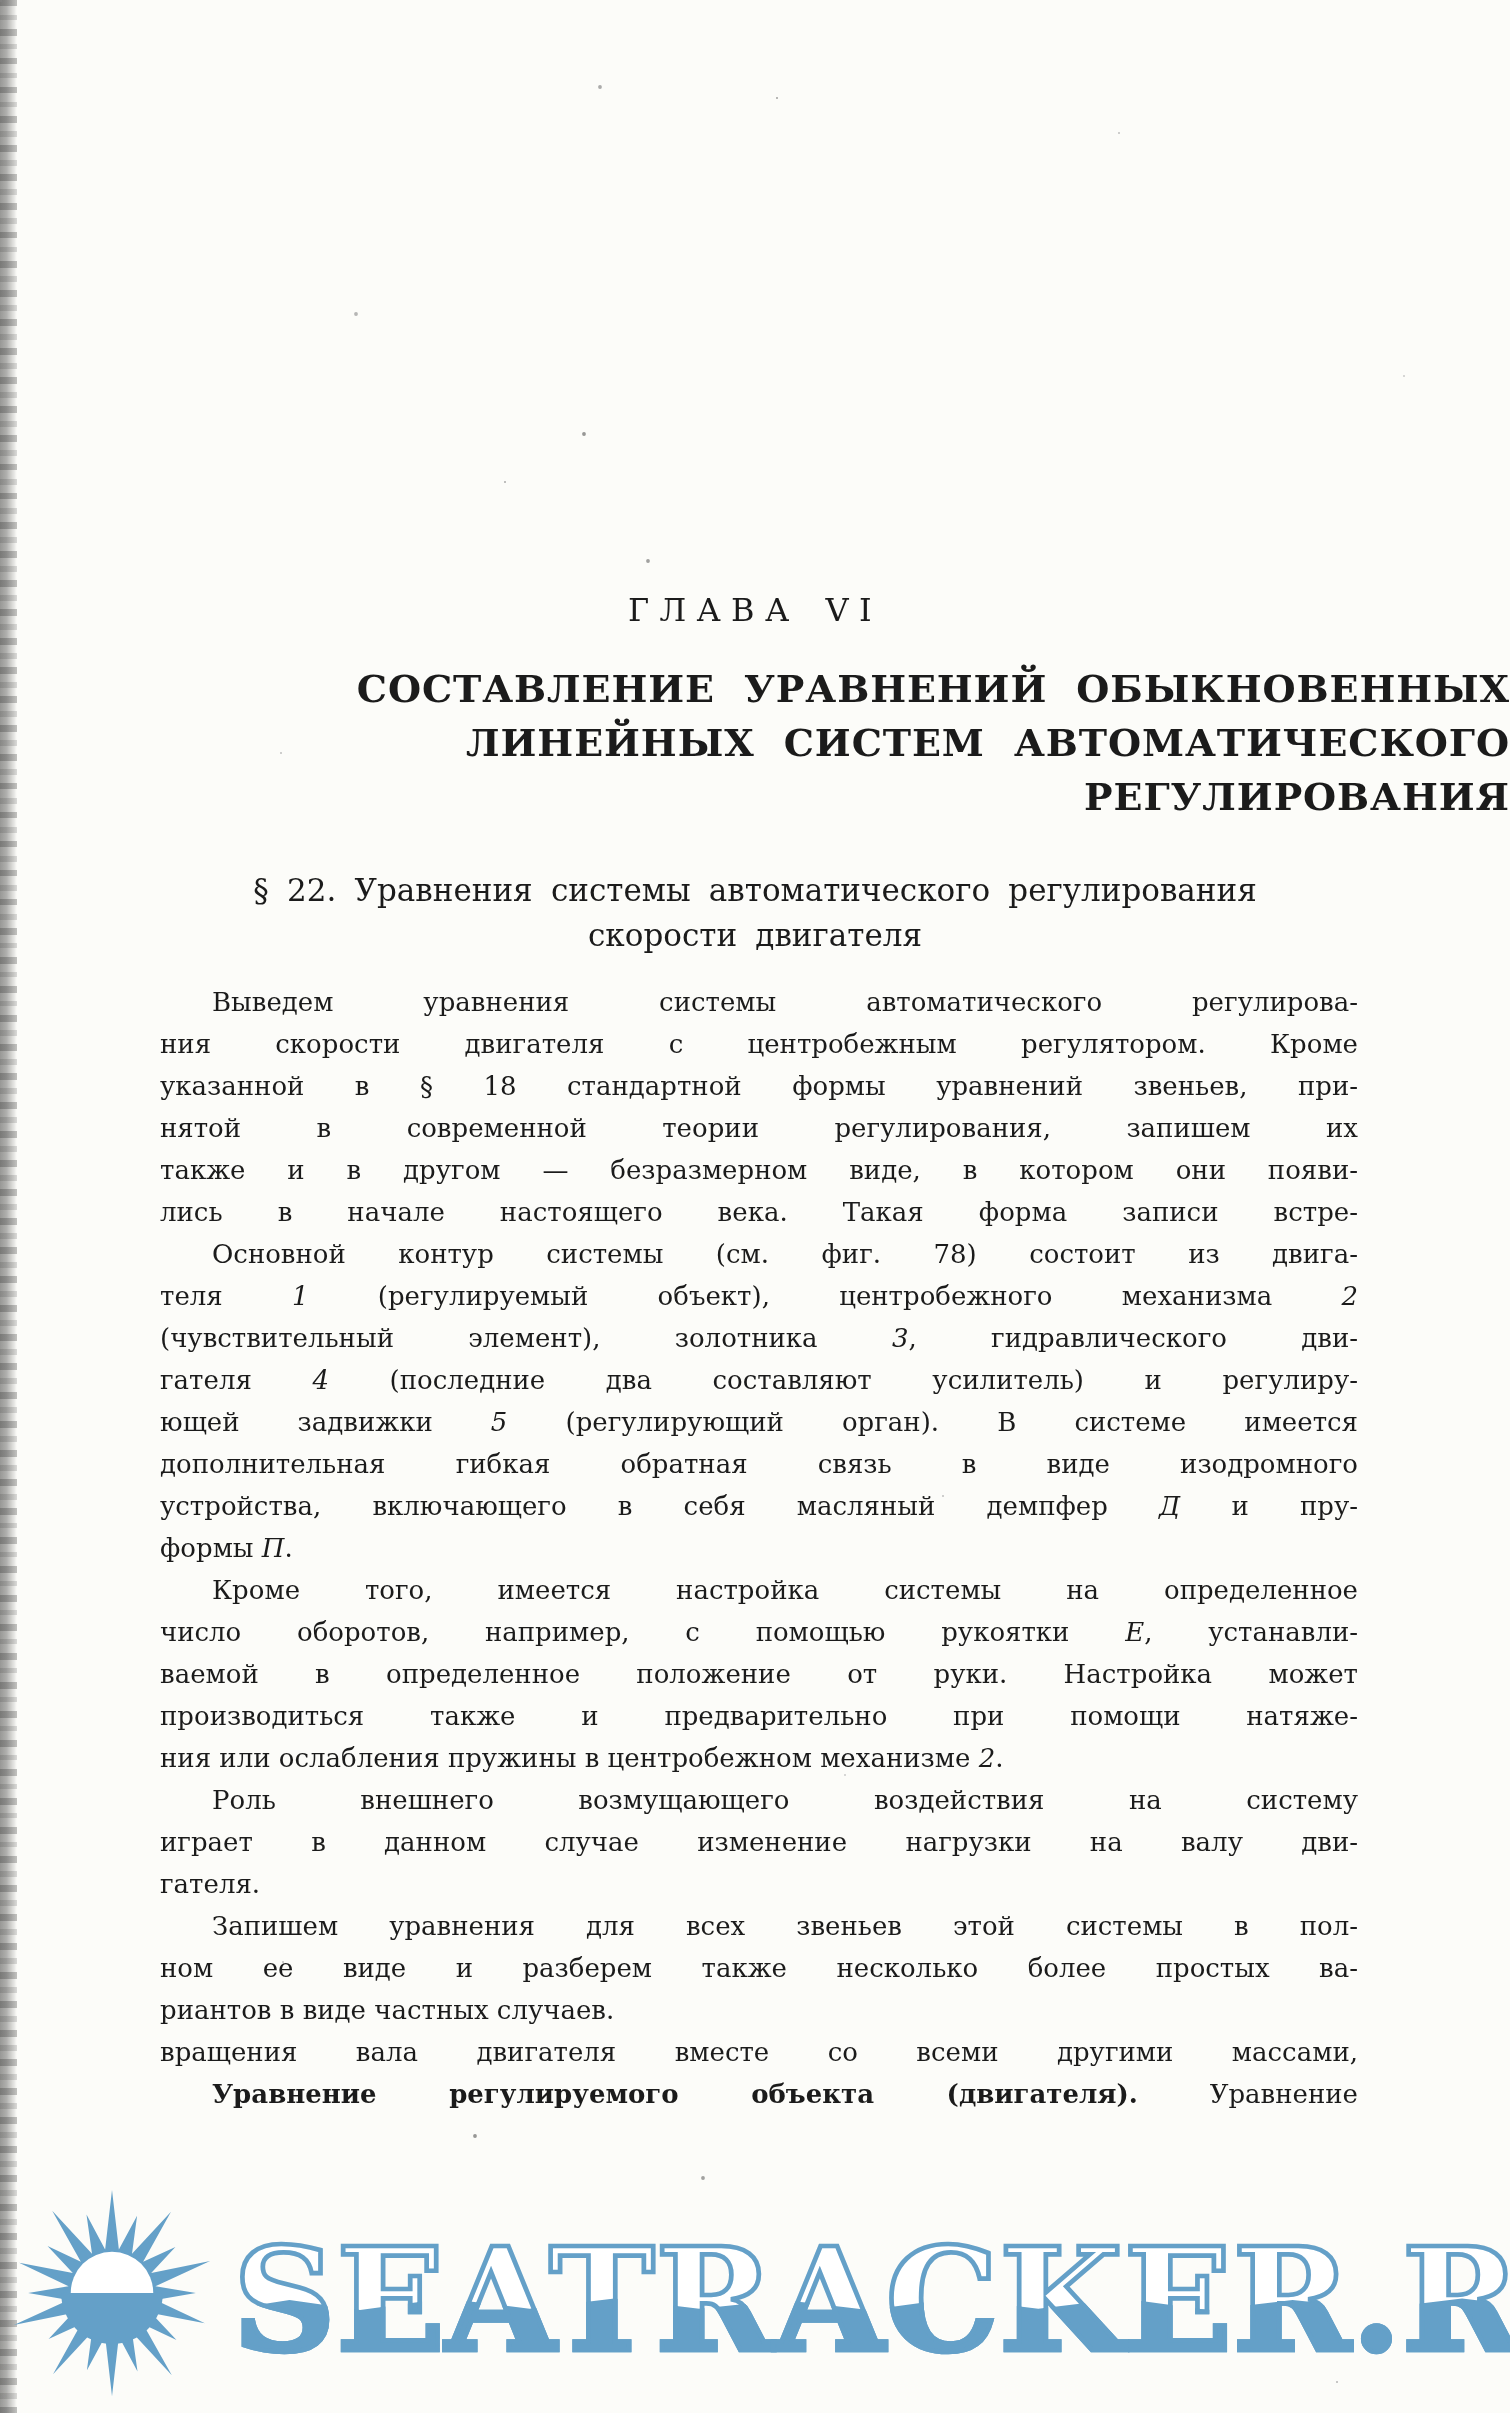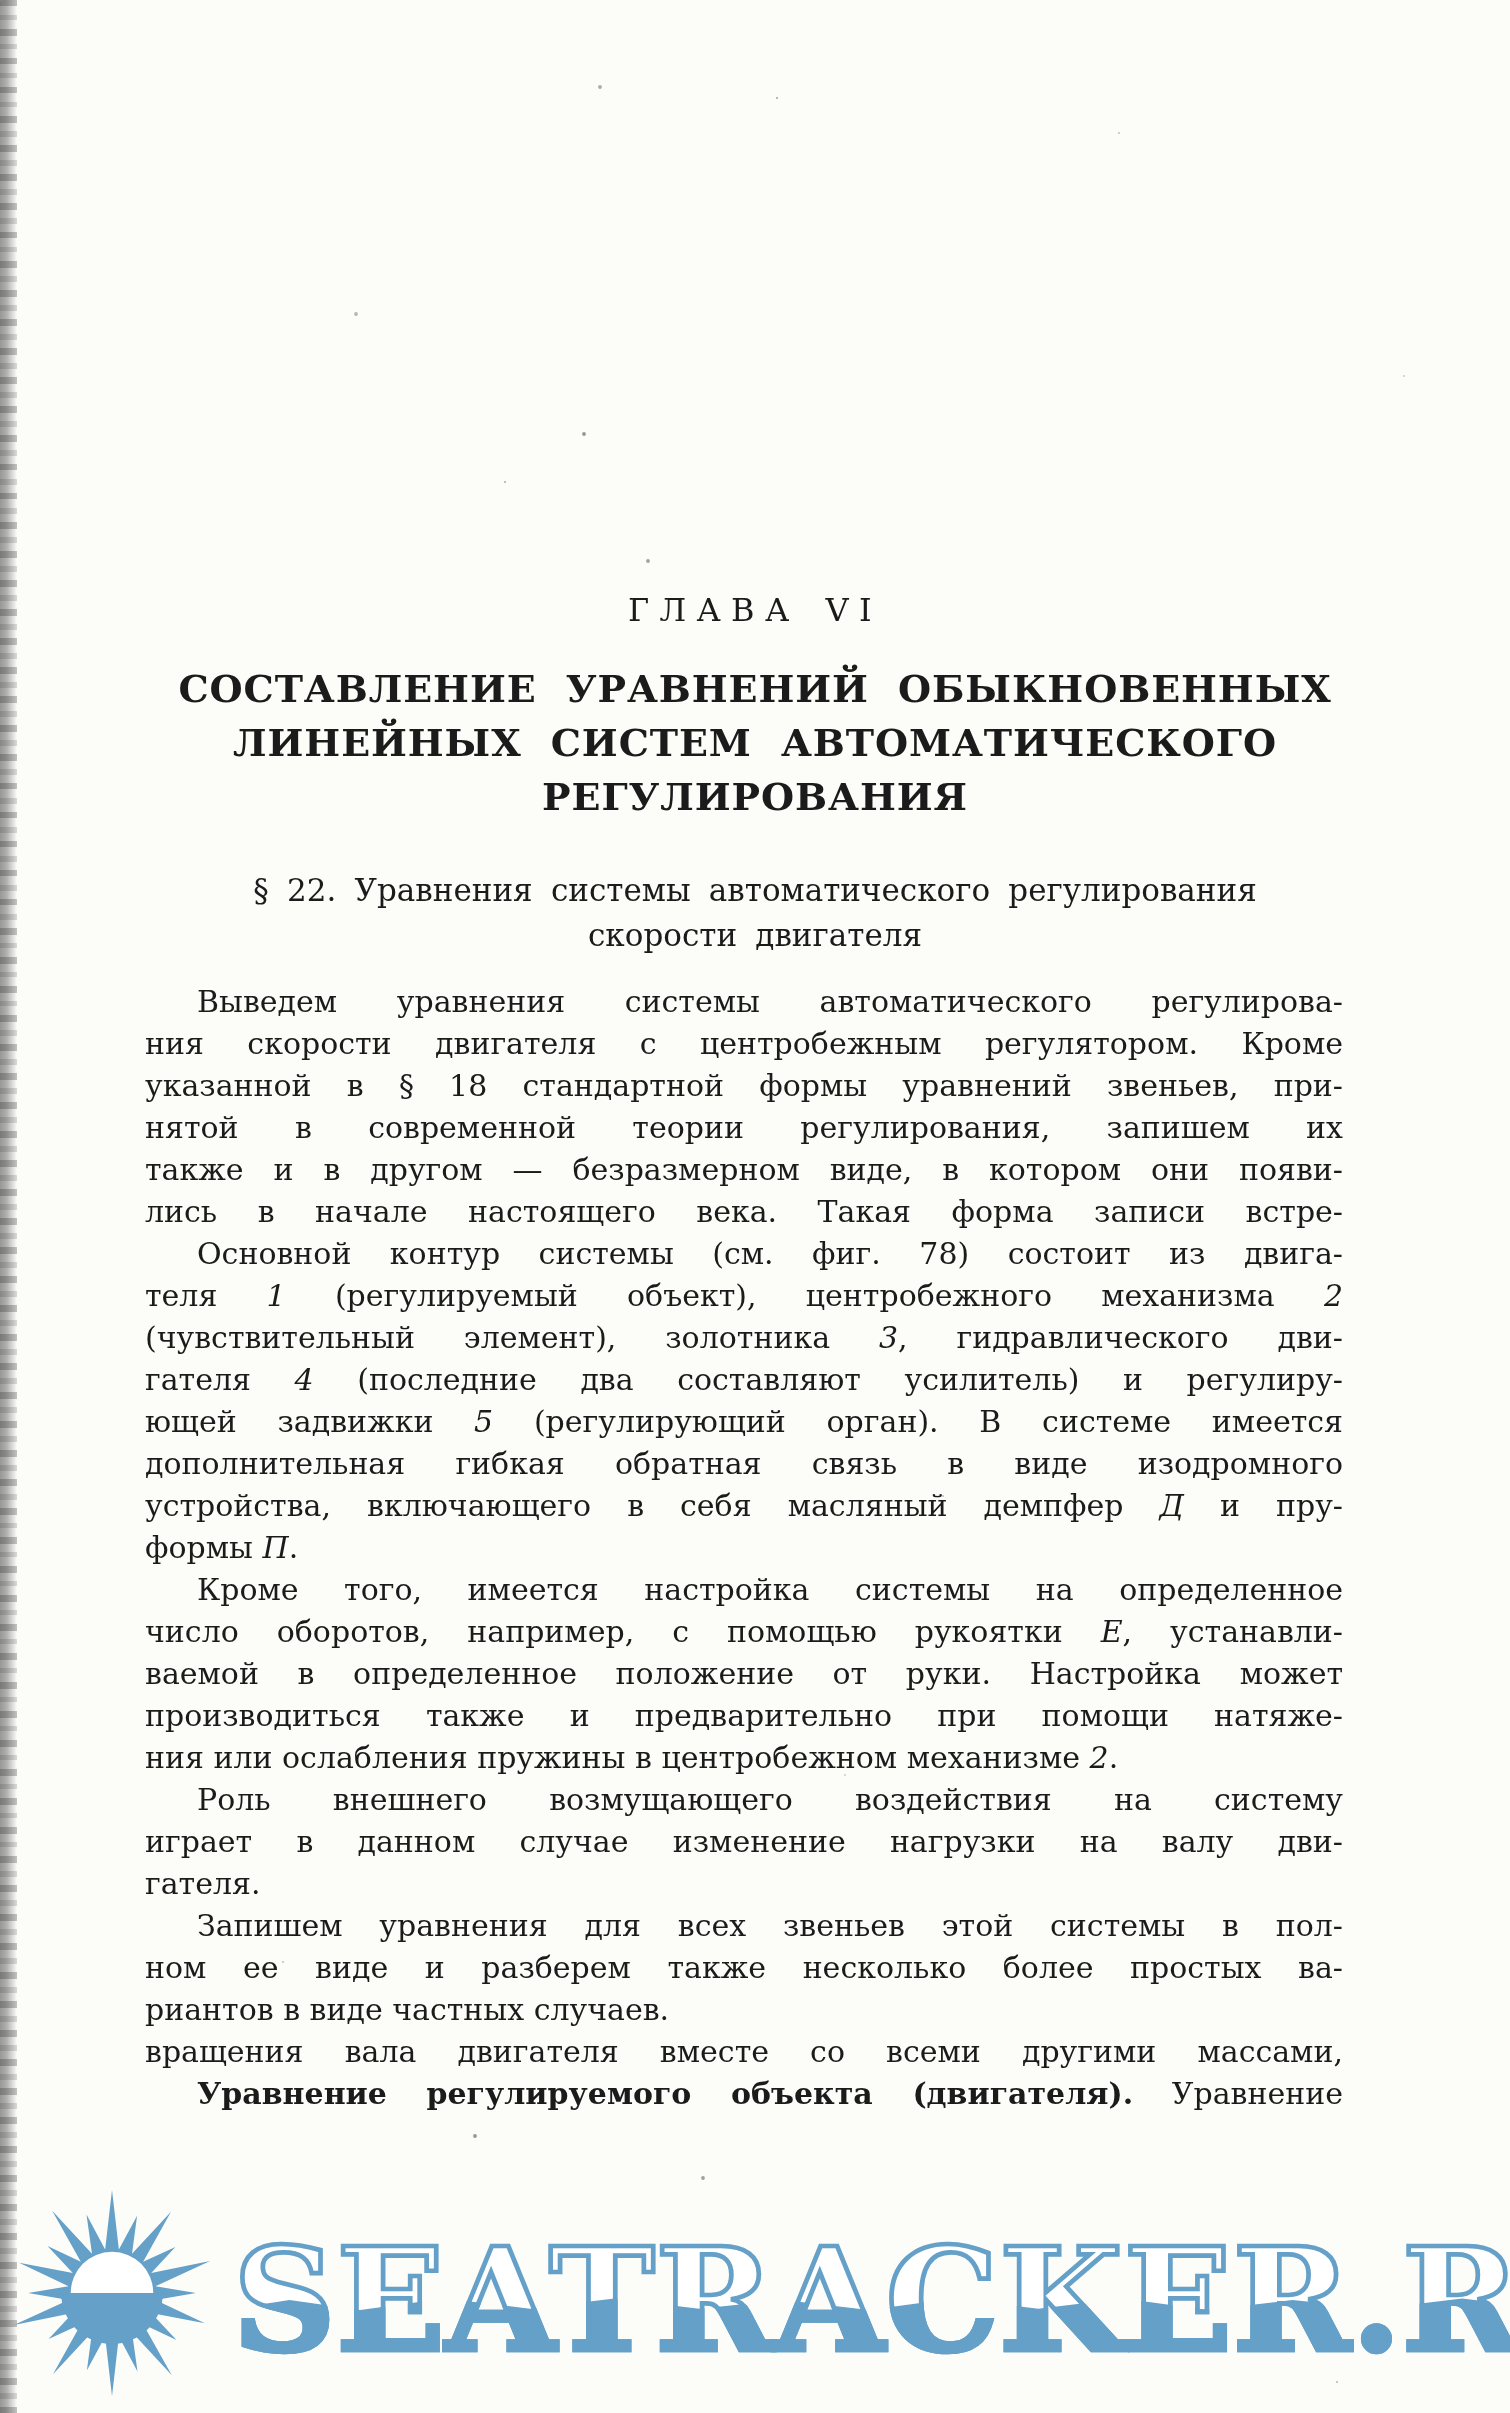--- a/index.html
+++ b/index.html
@@ -35,34 +35,34 @@
   }
 
   .chapter {
     position: absolute; top: 591px; left: 0; width: 100%;
     text-align: center; font-size: 32px;
     letter-spacing: 10.3px; word-spacing: 5.6px;
   }
 
   .title {
     position: absolute; top: 662px; left: 0; width: 100%;
-    text-align: center; font-weight: bold;
+    text-align: right; font-weight: bold;
     font-size: 38px; line-height: 54px;
     letter-spacing: 0.9px; word-spacing: 15px;
   }
 
   .section-heading {
     position: absolute; top: 868px; left: 0; width: 100%;
     text-align: center; font-weight: normal;
     font-size: 31px; line-height: 45px; word-spacing: 8.4px;
   }
 
   .body-text {
-    position: absolute; top: 981px; left: 145px; width: 1198px;
-    font-size: 30px; line-height: 42px;
+    position: absolute; top: 981px; left: 160px; width: 1198px;
+    font-size: 26px; line-height: 42px;
   }
   .line { text-align: justify; text-align-last: justify; }
   .line.end { text-align-last: left; }
   .line.indent { text-indent: 52px; }
   .it { font-style: italic; }
   .bd { font-weight: bold; }
 
   
   .watermark { position: absolute; left: 0; top: 2174px; width: 1510px; height: 240px; }
   .sun { position: absolute; left: 1.9px; top: 9.3px; width: 220px; height: 220px; }

